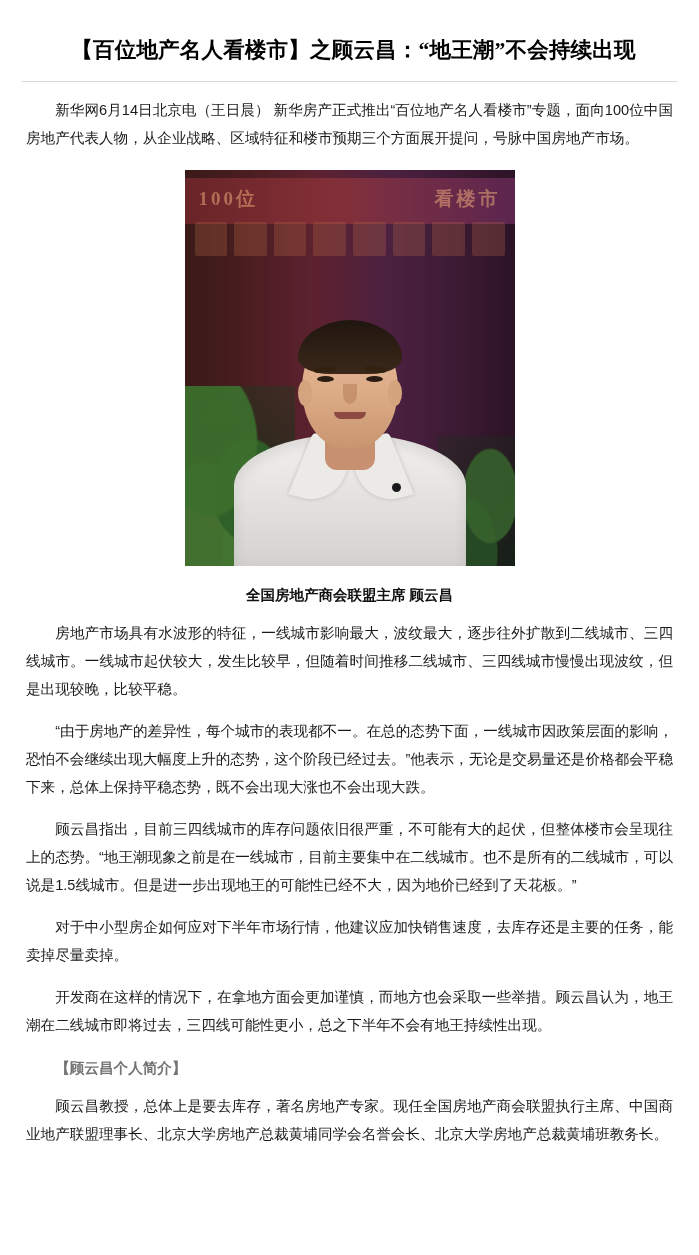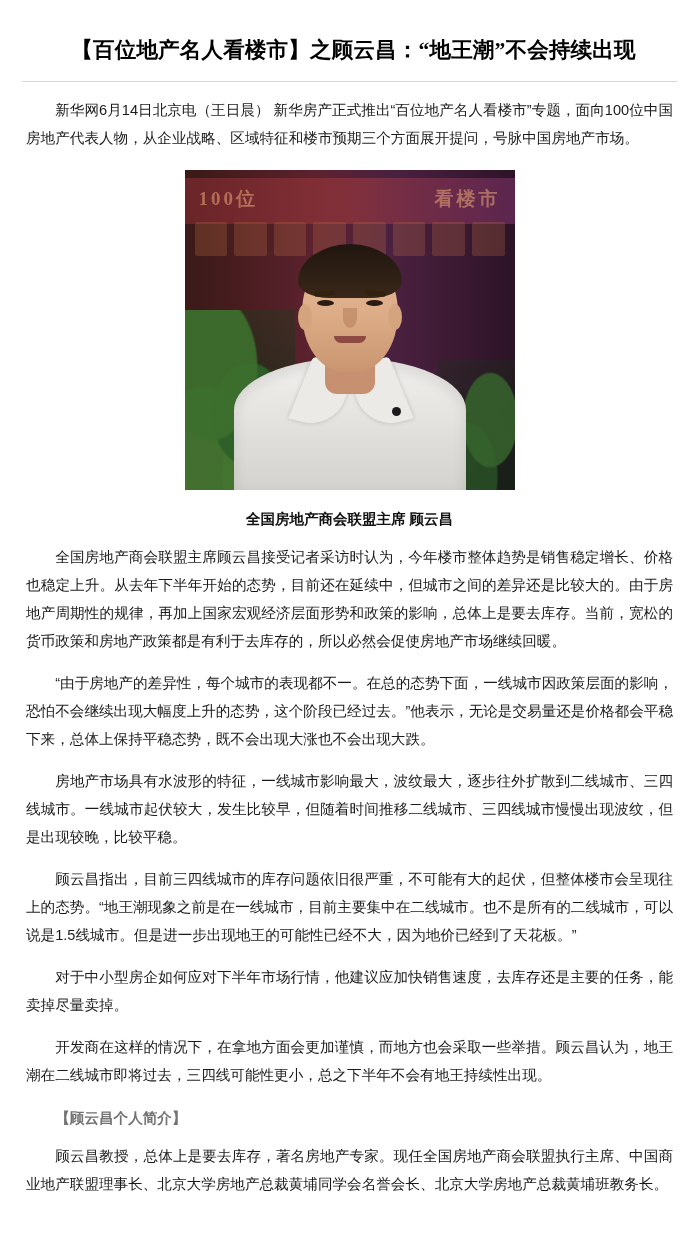--- a/index.html
+++ b/index.html
@@ -55,21 +55,21 @@
     color: #1a1a1a;
   }
   p.para.first {
   }
   .figure {
     margin: 18px 0 0 0;
     text-align: center;
   }
   .photo {
     width: 330px;
-    height: 320px;
+    height: 396px;
     display: inline-block;
     position: relative;
     overflow: hidden;
     background: #2a1410;
   }
   
   .photo .bg {
     position: absolute;
     inset: 0;
     background:
@@ -327,23 +327,22 @@
         <div class="brow-r"></div>
         <div class="eye-l"></div>
         <div class="eye-r"></div>
         <div class="nose"></div>
         <div class="mouth"></div>
         <div class="mic"></div>
       </div>
       <div class="caption">全国房地产商会联盟主席 顾云昌</div>
     </div>
 
-    <p class="para">全国房地产商会联盟主席顾云昌接受记者采访时认为，今年楼市整体趋势是销售稳定增长、价格也稳定上升。从去年下半年开始的态势，目前还在延续中，但城市之间的差异还是比较大的。由于房地产周期性的规律，再加上国家宏观经济层面形势和政策的影响，总体上是要去库存。当前，宽松的货币政策和房地产政策都是有利于去库存的，所以必然会促使房地产市场继续回暖。</p>
+    <p class="para">房地产市场具有水波形的特征，一线城市影响最大，波纹最大，逐步往外扩散到二线城市、三四线城市。一线城市起伏较大，发生比较早，但随着时间推移二线城市、三四线城市慢慢出现波纹，但是出现较晚，比较平稳。</p>
     <p class="para">“由于房地产的差异性，每个城市的表现都不一。在总的态势下面，一线城市因政策层面的影响，恐怕不会继续出现大幅度上升的态势，这个阶段已经过去。”他表示，无论是交易量还是价格都会平稳下来，总体上保持平稳态势，既不会出现大涨也不会出现大跌。</p>
-    <p class="para">房地产市场具有水波形的特征，一线城市影响最大，波纹最大，逐步往外扩散到二线城市、三四线城市。一线城市起伏较大，发生比较早，但随着时间推移二线城市、三四线城市慢慢出现波纹，但是出现较晚，比较平稳。</p>
     <p class="para">顾云昌指出，目前三四线城市的库存问题依旧很严重，不可能有大的起伏，但整体楼市会呈现往上的态势。“地王潮现象之前是在一线城市，目前主要集中在二线城市。也不是所有的二线城市，可以说是1.5线城市。但是进一步出现地王的可能性已经不大，因为地价已经到了天花板。”</p>
     <p class="para">对于中小型房企如何应对下半年市场行情，他建议应加快销售速度，去库存还是主要的任务，能卖掉尽量卖掉。</p>
     <p class="para">开发商在这样的情况下，在拿地方面会更加谨慎，而地方也会采取一些举措。顾云昌认为，地王潮在二线城市即将过去，三四线可能性更小，总之下半年不会有地王持续性出现。</p>
 
     <p class="subhead">【顾云昌个人简介】</p>
     <p class="para">顾云昌教授，总体上是要去库存，著名房地产专家。现任全国房地产商会联盟执行主席、中国商业地产联盟理事长、北京大学房地产总裁黄埔同学会名誉会长、北京大学房地产总裁黄埔班教务长。</p>
 
   </div>
 </div>
 

